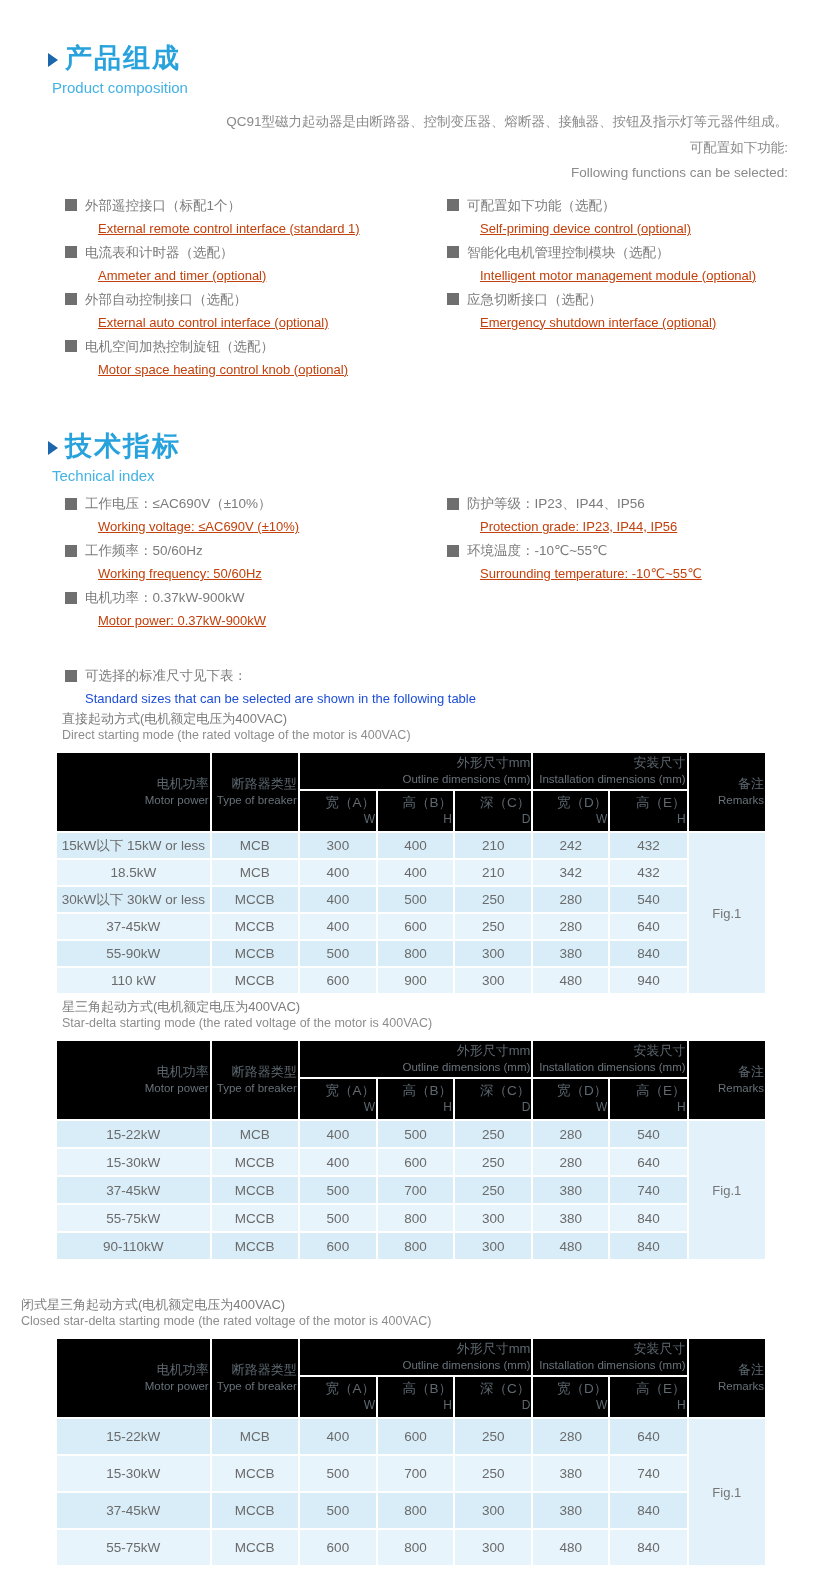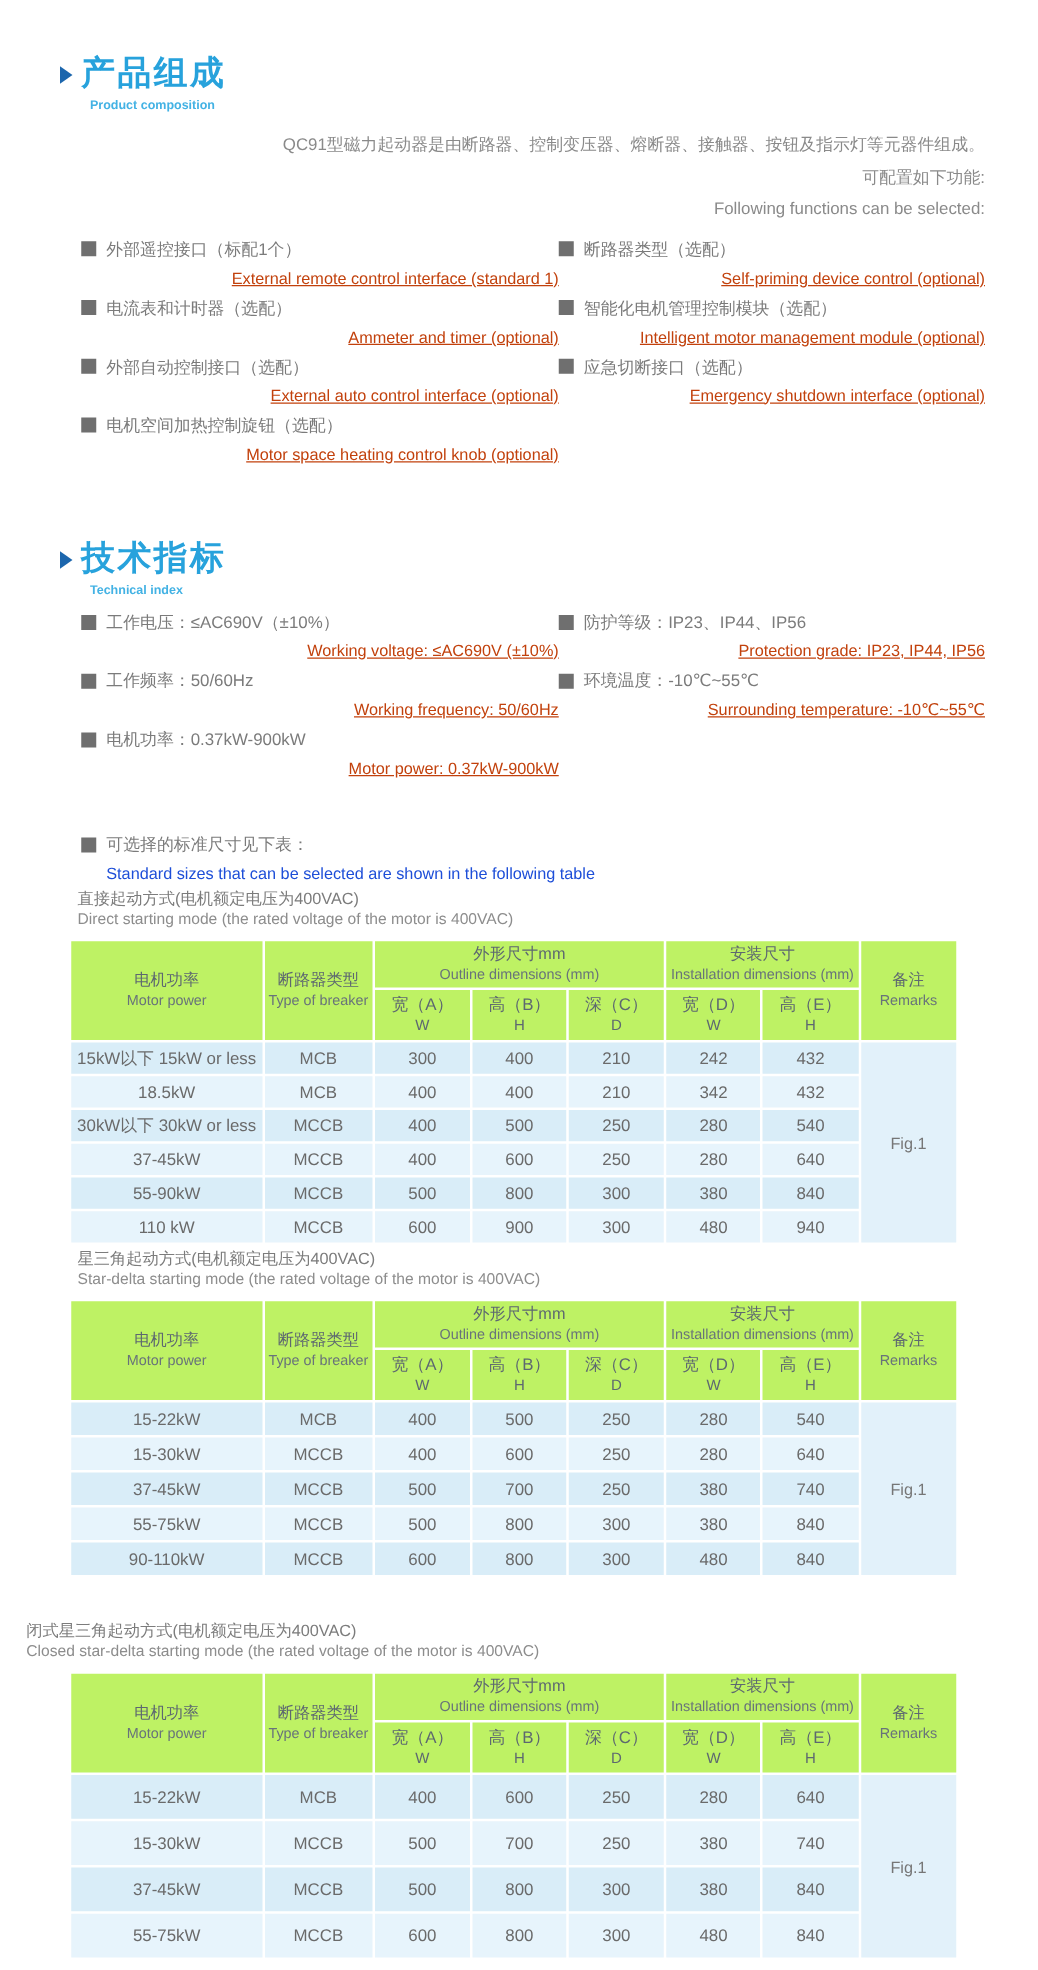--- a/index.html
+++ b/index.html
@@ -5,49 +5,49 @@
   html,body{margin:0;padding:0;background:#ffffff;}
   .page{position:relative;width:830px;height:1576px;background:#fff;overflow:hidden;
         font-family:"Liberation Sans","DejaVu Sans",sans-serif;}
 
   
   .sec{position:absolute;left:48px;width:740px;}
   .sec-head{display:flex;align-items:center;gap:7px;}
   .tri{width:0;height:0;border-left:10px solid #1c66ad;border-top:7px solid transparent;
        border-bottom:7px solid transparent;margin-top:3px;}
   .sec-head h1{margin:0;font-size:27px;color:#27a2dc;font-weight:bold;letter-spacing:2px;}
-  .sec-sub{margin:3px 0 0 24px;font-size:10px;color:#43b2e4;font-weight:bold;}
+  .sec-sub{margin:3px 0 0 4px;font-size:15px;color:#43b2e4;}
 
   
   .paras{margin:13px 0 0 20px;}
   .paras p{margin:0;font-size:13.5px;color:#8a8a8a;line-height:25.5px;text-align:right;}
 
   
   .cols{display:flex;margin:8px 0 0 17px;}
   .col-l{width:382px;flex:0 0 382px;}
   .col-r{flex:1;}
-  ul.blist{margin:0;padding:0;list-style:none;text-align:right;}
+  ul.blist{margin:0;padding:0;list-style:none;}
   .bitem{margin:0 0 1px 0;}
   .bitem .zh{font-size:13.5px;color:#7b7b7b;line-height:23px;display:flex;align-items:center;gap:8px;}
   .sq{width:12px;height:12px;background:#6f6f6f;flex:0 0 auto;}
   .bitem .en{font-size:13px;color:#c2410c;line-height:23px;margin-left:33px;text-decoration:underline;}
 
   
   .note{position:absolute;left:65px;top:664px;}
   .note .zh{font-size:13.5px;color:#7b7b7b;line-height:23px;display:flex;align-items:center;gap:8px;}
   .note .en{font-size:13px;color:#1d4ed8;line-height:23px;margin-left:20px;}
 
   
   .tblock{position:absolute;left:55px;width:715px;}
   .t-title-zh{font-size:13px;color:#7c7c7c;line-height:17px;}
   .t-title-en{font-size:12.5px;color:#8d8d8d;line-height:17px;}
   .t-wrap{margin-top:7px;}
   table.spec-table{border-collapse:separate;border-spacing:2px;width:712px;table-layout:fixed;background:#fff;}
-  table.spec-table th{background:#bef264;color:#5d6870;font-weight:normal;font-size:13px;
-        line-height:16px;padding:2px 1px;text-align:center;}
+  table.spec-table th{background:#000000;color:#5d6870;font-weight:normal;font-size:13px;
+        line-height:16px;padding:2px 1px;text-align:right;}
   table.spec-table th .en{font-size:11.5px;color:#68737a;}
   table.spec-table th.th-grp{height:30px;}
   table.spec-table th.th-dim{height:36px;font-size:13.5px;}
   table.spec-table th.th-dim .sub{font-size:12px;}
   table.spec-table tbody td{font-size:13.5px;color:#6a6a6a;text-align:center;padding:1px;}
   table.spec-table tbody tr:nth-child(odd) td{background:#d9edf8;}
   table.spec-table tbody tr:nth-child(even) td{background:#e7f4fc;}
   table.spec-table td.remark-cell{background:#e2f1fa !important;font-size:13px;color:#767676;}
   .tw0 tbody td{height:23px;}
   .tw1 tbody td{height:24px;}
@@ -111,21 +111,21 @@
               <span>电机空间加热控制旋钮（选配）</span>
             </div>
             <div class="en">Motor space heating control knob (optional)</div>
           </li>
         </ul>
       <ul class="blist col-r">
 
           <li class="bitem">
             <div class="zh">
               <span class="sq"></span>
-              <span>断路器类型（选配）</span>
+              <span>可配置如下功能（选配）</span>
             </div>
             <div class="en">Self-priming device control (optional)</div>
           </li>
 
           <li class="bitem">
             <div class="zh">
               <span class="sq"></span>
               <span>智能化电机管理控制模块（选配）</span>
             </div>
             <div class="en">Intelligent motor management module (optional)</div>

